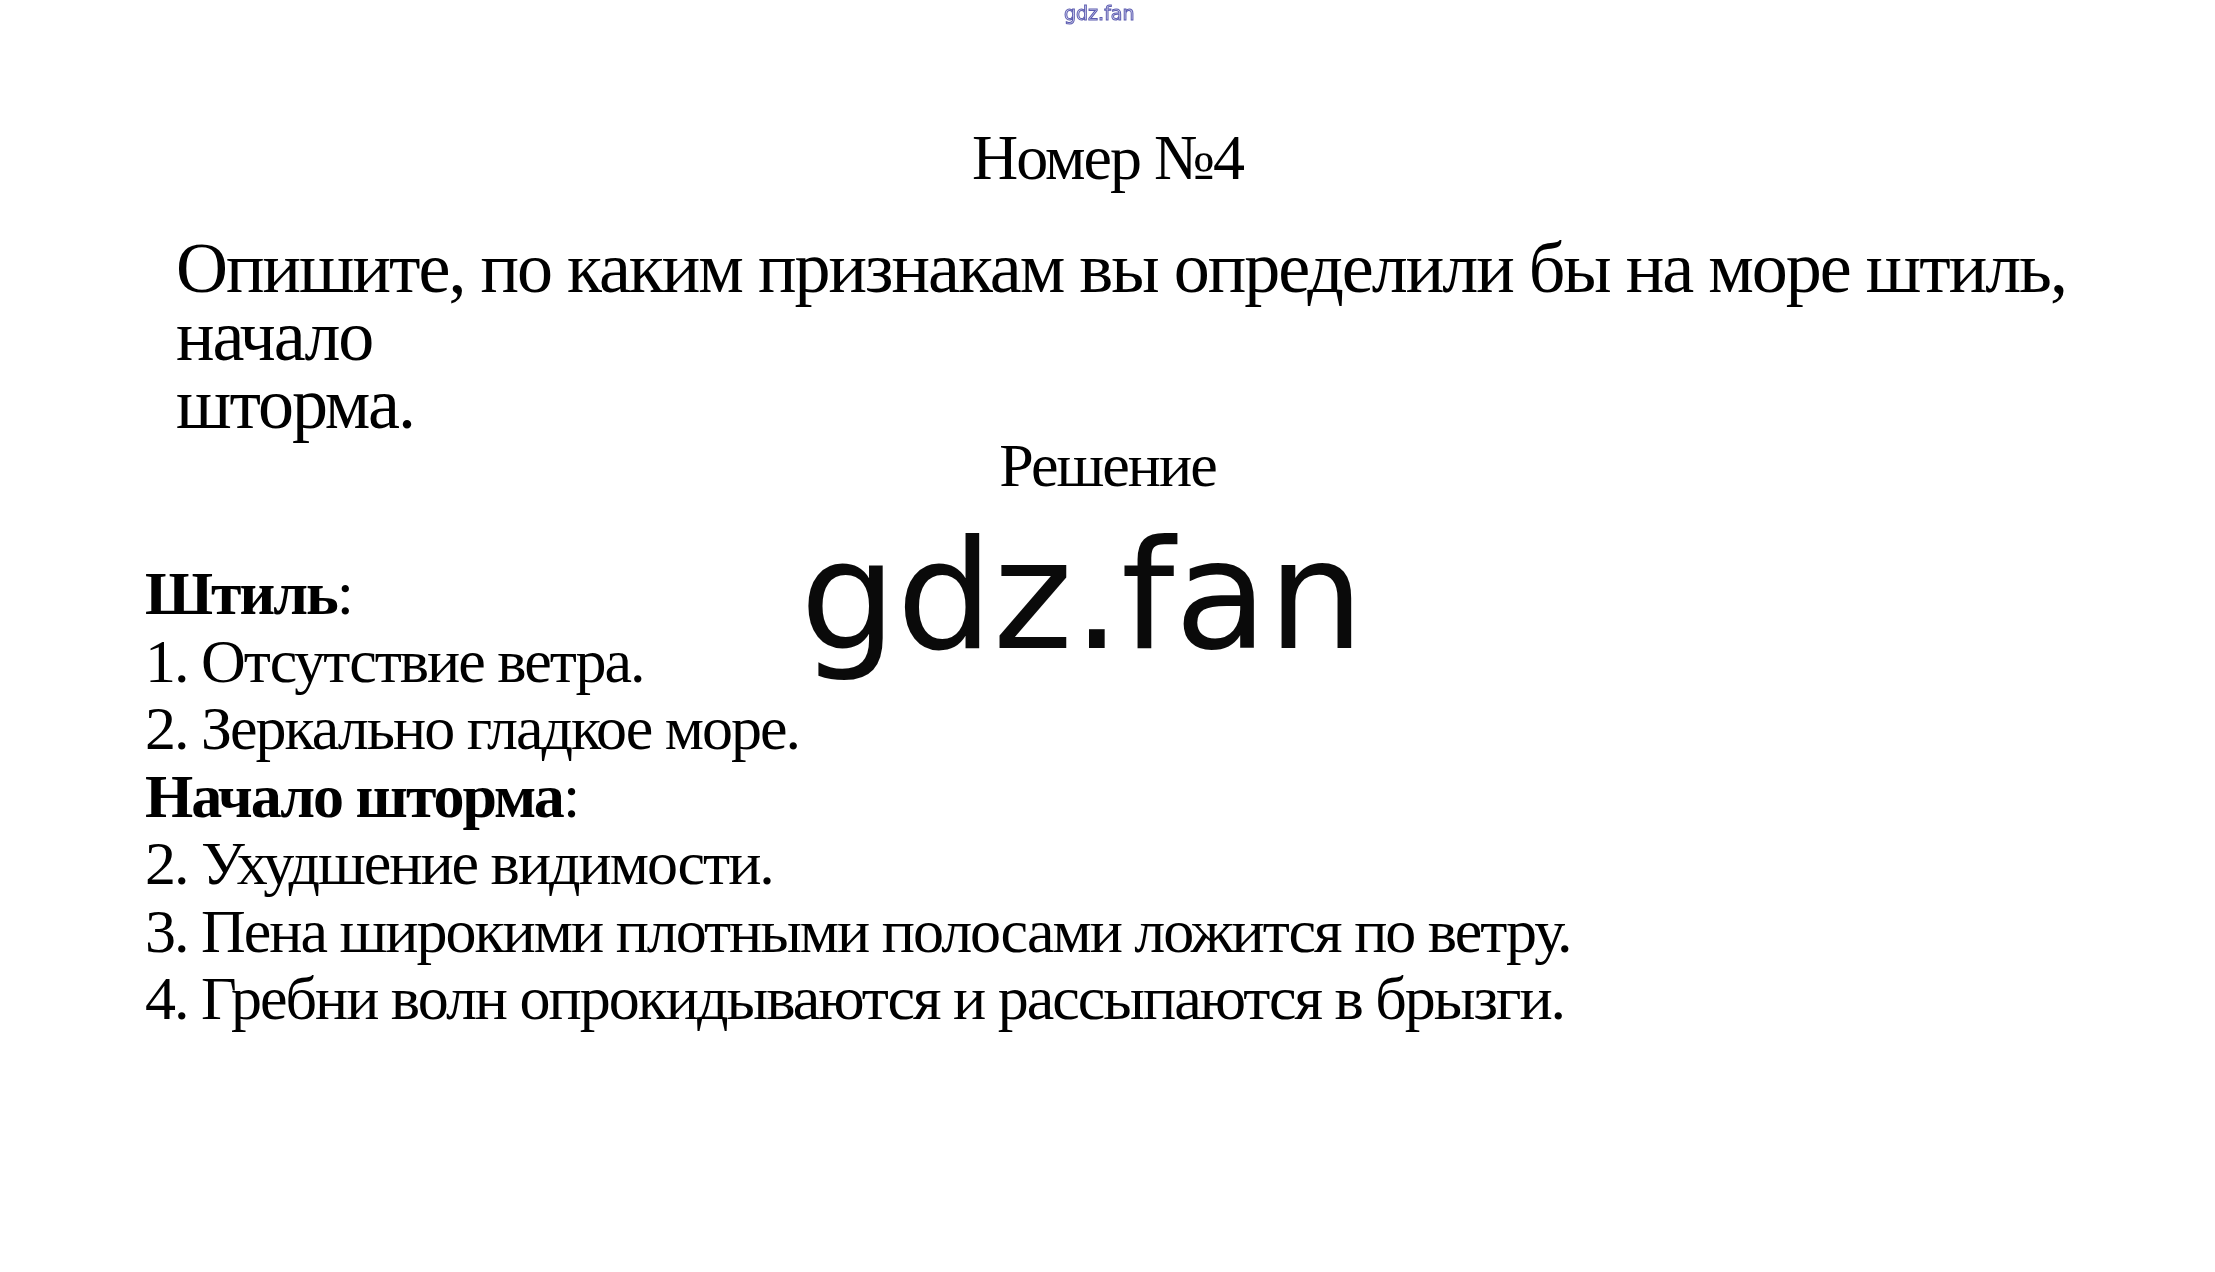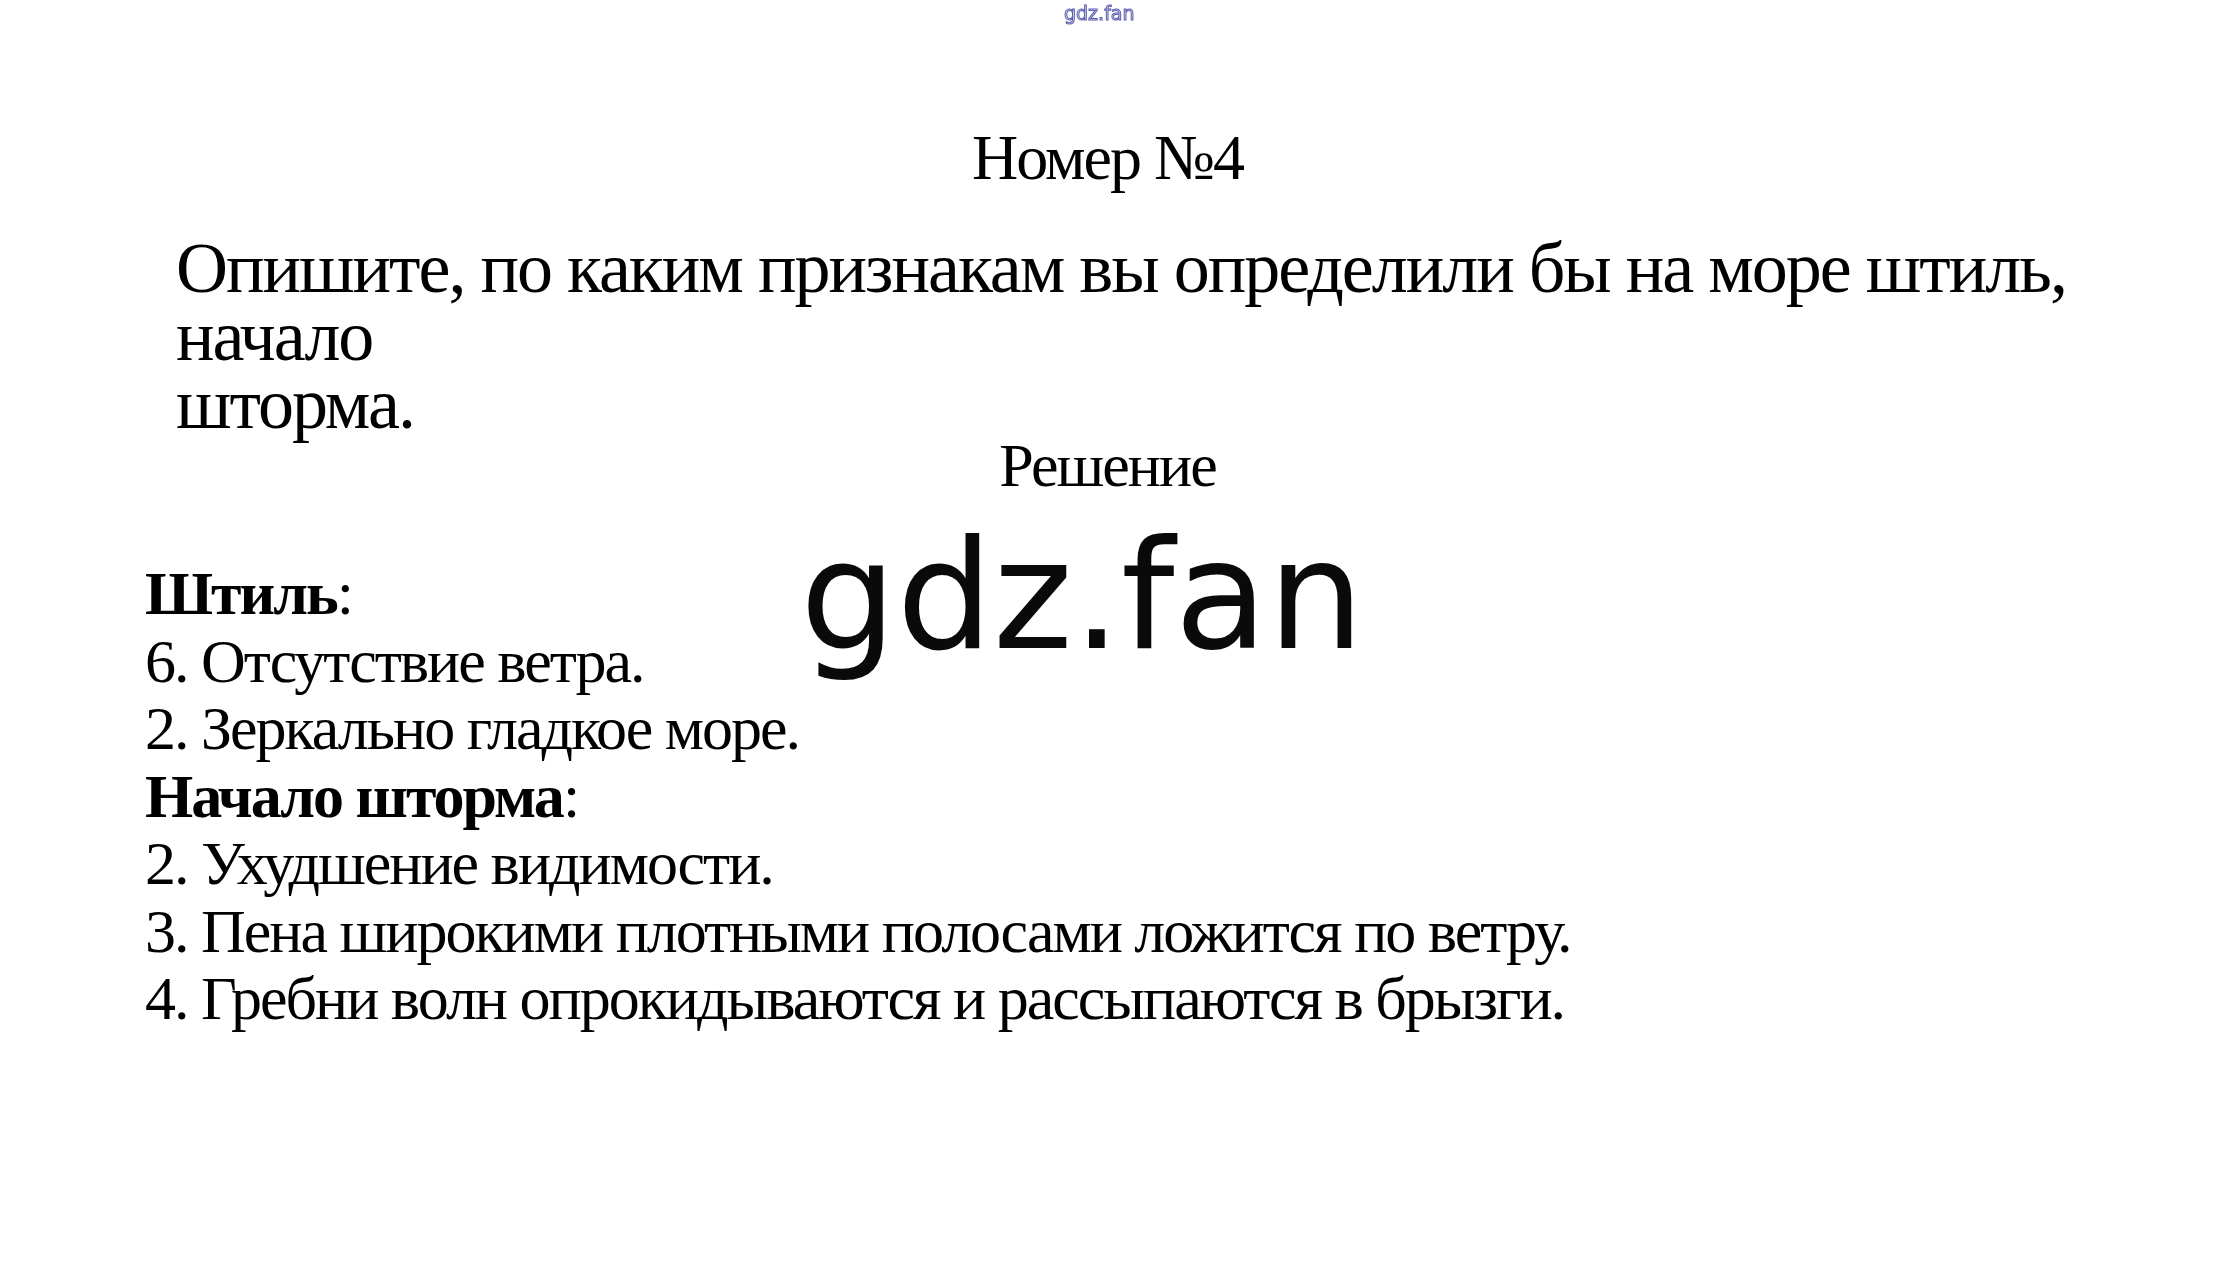--- a/index.html
+++ b/index.html
@@ -112,21 +112,21 @@
   </div>
 
   <div class="solution-heading serif">Решение</div>
 
   <div class="watermark-big">gdz.fan</div>
 
   <div class="solution serif">
     <div class="line">
       <span class="bold-label">Штиль</span><span>:</span>
     </div>
-    <div class="line">6. Отсутствие ветра.</div>
+    <div class="line">1. Отсутствие ветра.</div>
     <div class="line">2. Зеркально гладкое море.</div>
     <div class="line">
       <span class="bold-label">Начало шторма</span><span>:</span>
     </div>
     <div class="line">2. Ухудшение видимости.</div>
     <div class="line">3. Пена широкими плотными полосами ложится по ветру.</div>
     <div class="line">4. Гребни волн опрокидываются и рассыпаются в брызги.</div>
   </div>
 
   <div class="page-footer">Гдз.фан</div>

